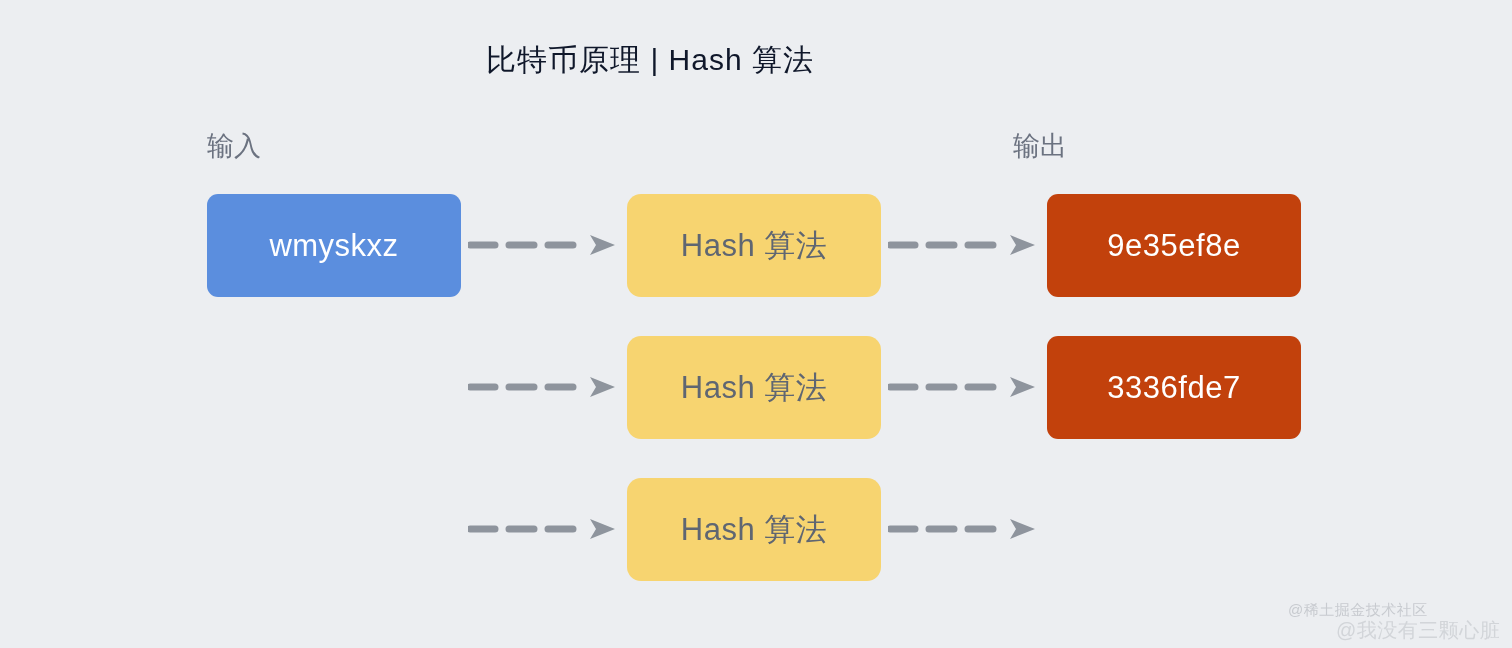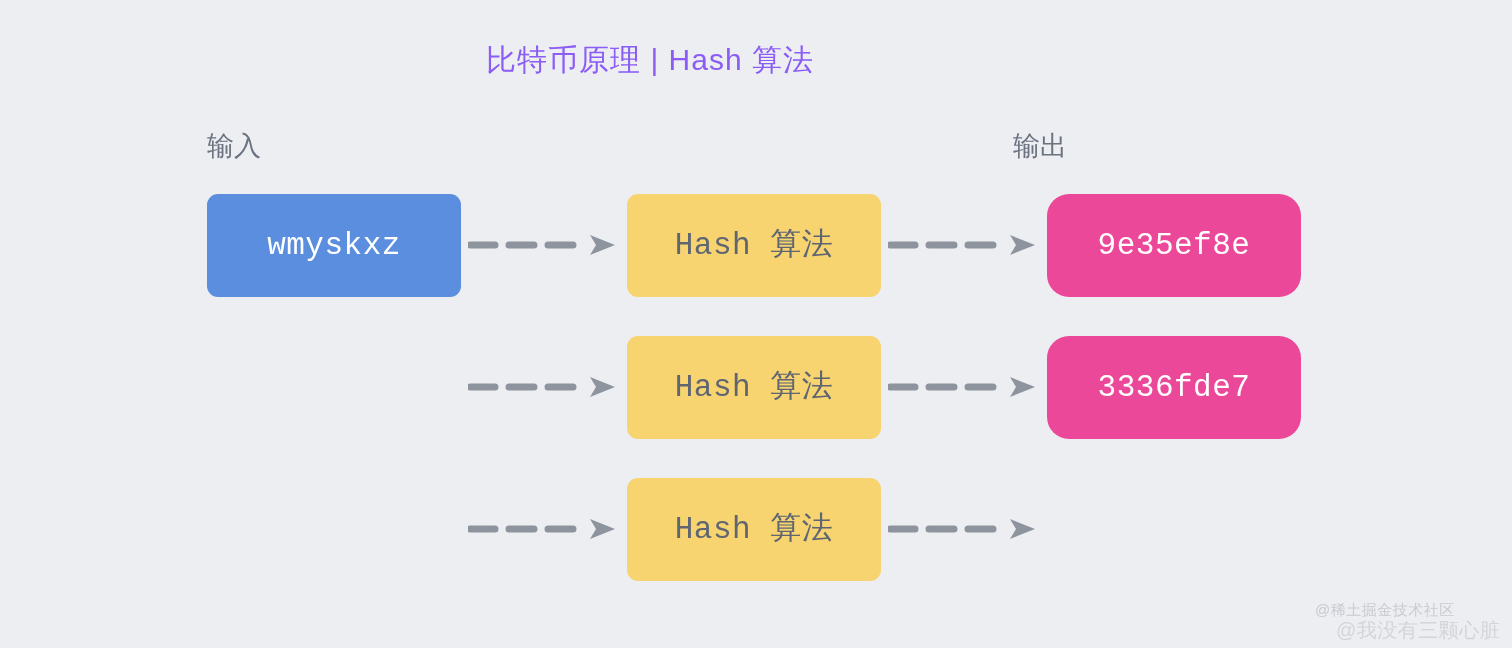--- a/index.html
+++ b/index.html
@@ -16,21 +16,21 @@
   }
 
   
   .slide-title {
     position: absolute;
     top: 40px;
     left: 0;
     width: 1300px;
     text-align: center;
     font-size: 30px;
-    color: #8b5cf6;
+    color: #0f172a;
     letter-spacing: 1px;
     font-weight: 400;
     white-space: pre;
   }
 
   
   .col-header {
     position: absolute;
     top: 128px;
     font-size: 27px;
@@ -46,21 +46,20 @@
   .diagram {
     position: absolute;
     top: 194px;
     left: 0;
     width: 1512px;
   }
   .flow-row {
     position: relative;
     height: 103px;
     margin-bottom: 39px;
-    font-family: Liberation Mono, monospace;
   }
   .flow-row:last-child { margin-bottom: 0; }
 
   .node {
     position: absolute;
     top: 0;
     height: 103px;
     width: 254px;
     border-radius: 11px;
     display: flex;
@@ -81,30 +80,30 @@
     background: #5b8ede;
   }
   .node.input-node .node-label {
     color: #ffffff;
     font-weight: 500;
   }
 
   .node.process-node {
     left: 627px;
     background: #f7d470;
+    border-radius: 14px;
   }
   .node.process-node .node-label {
     color: #5f6672;
     font-weight: 400;
   }
 
   .node.output-node {
     left: 1047px;
-    background: #ec4899;
-    border-radius: 22px;
+    background: #c2410c;
   }
   .node.output-node .node-label {
     color: #ffffff;
     font-weight: 400;
   }
 
   
   .arrow {
     position: absolute;
     top: 38px;
@@ -183,14 +182,14 @@
     <div class="arrow arrow-right">
       <svg width="152" height="26" viewBox="0 0 152 26" xmlns="http://www.w3.org/2000/svg">
         <line x1="2" y1="13" x2="118" y2="13" stroke="#8e949d" stroke-width="7" stroke-linecap="round" stroke-dasharray="25 14"></line>
         <path d="M122 3 L147 13 L122 23 L128 13 Z" fill="#8e949d"></path>
       </svg>
     </div>
   </div>
 
 </div>
 
-<div style="position:absolute; left:1315px; top:601px; font-size:15px; color:#c8cbd0; letter-spacing:0.5px; white-space:nowrap;">@稀土掘金技术社区</div>
+<div style="position:absolute; left:1288px; top:601px; font-size:15px; color:#c8cbd0; letter-spacing:0.5px; white-space:nowrap;">@稀土掘金技术社区</div>
 <div style="position:absolute; left:1336px; top:617px; font-size:20px; color:#d2d5d9; letter-spacing:0.5px; white-space:nowrap;">@我没有三颗心脏</div>
 
 </body></html>

